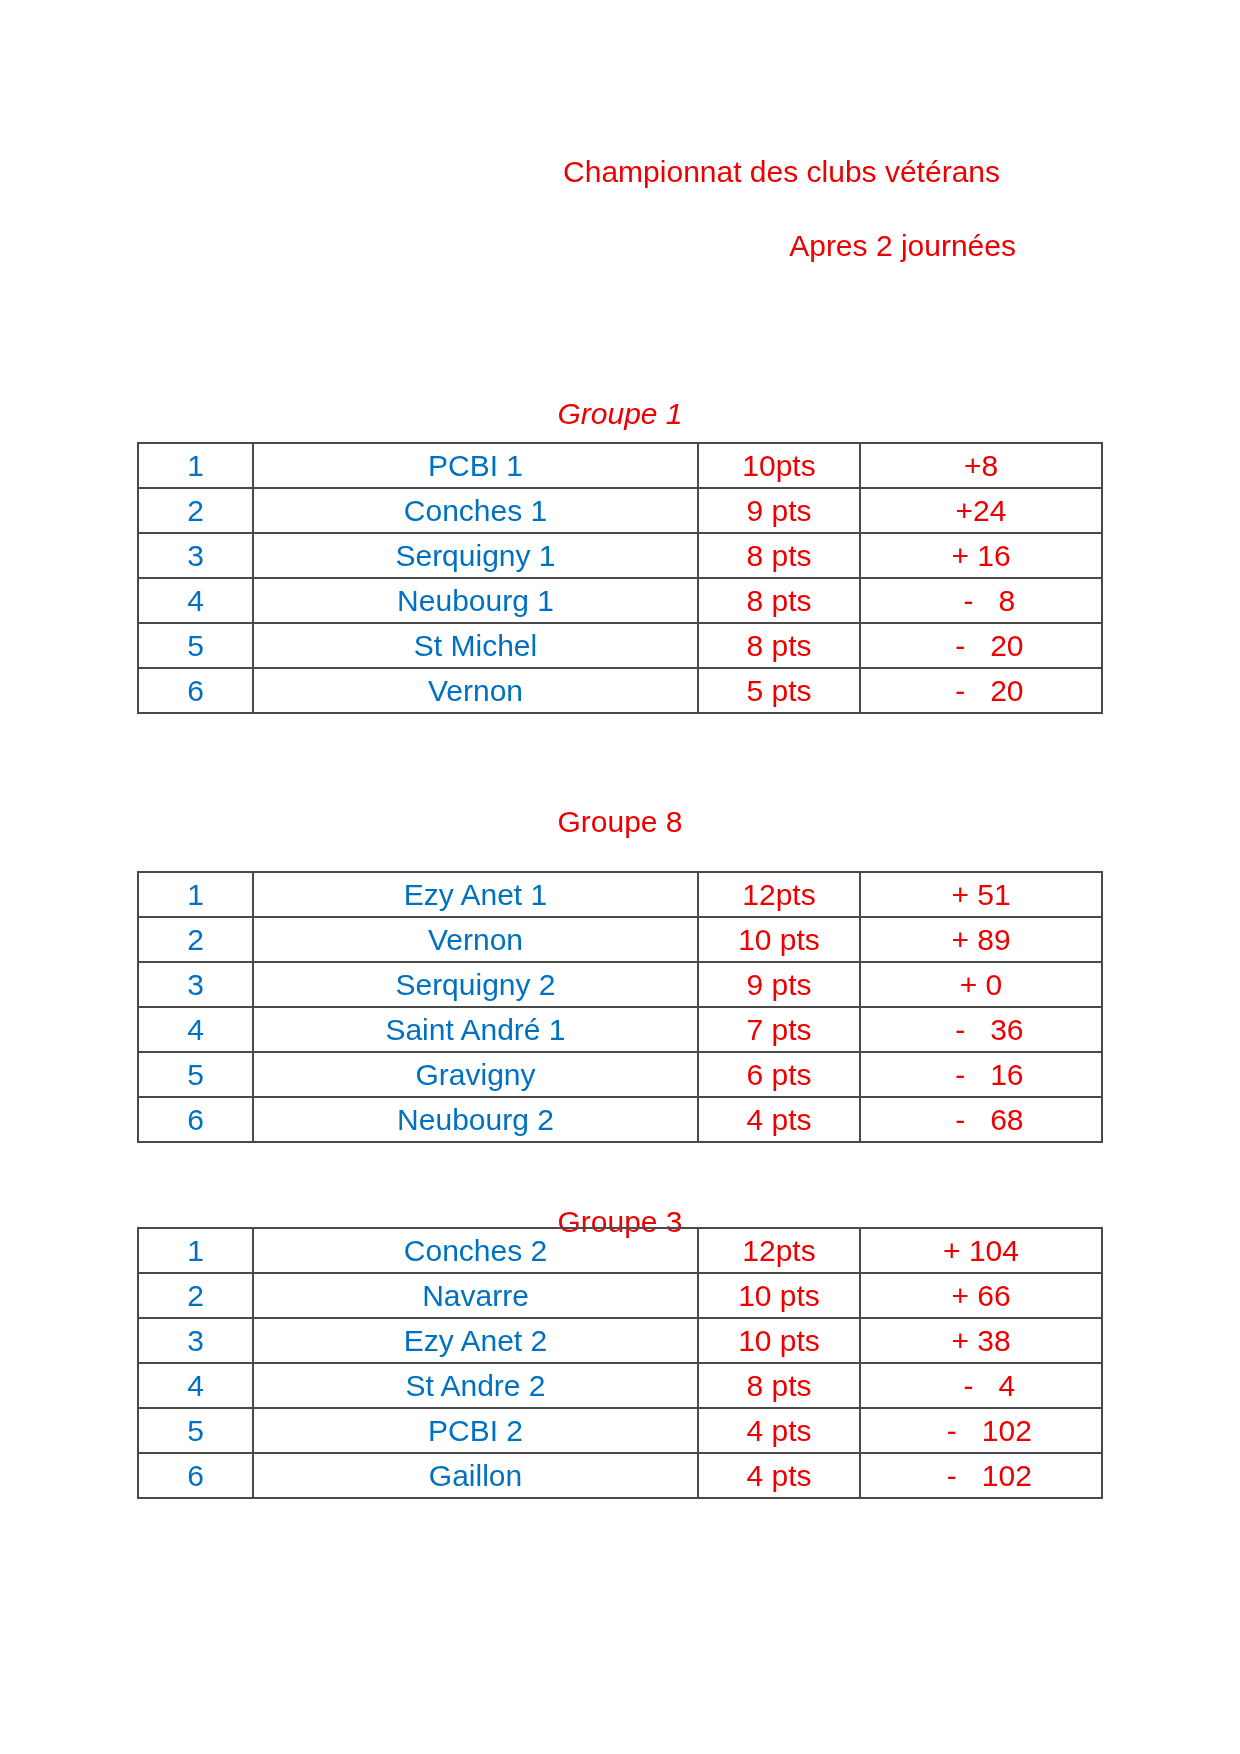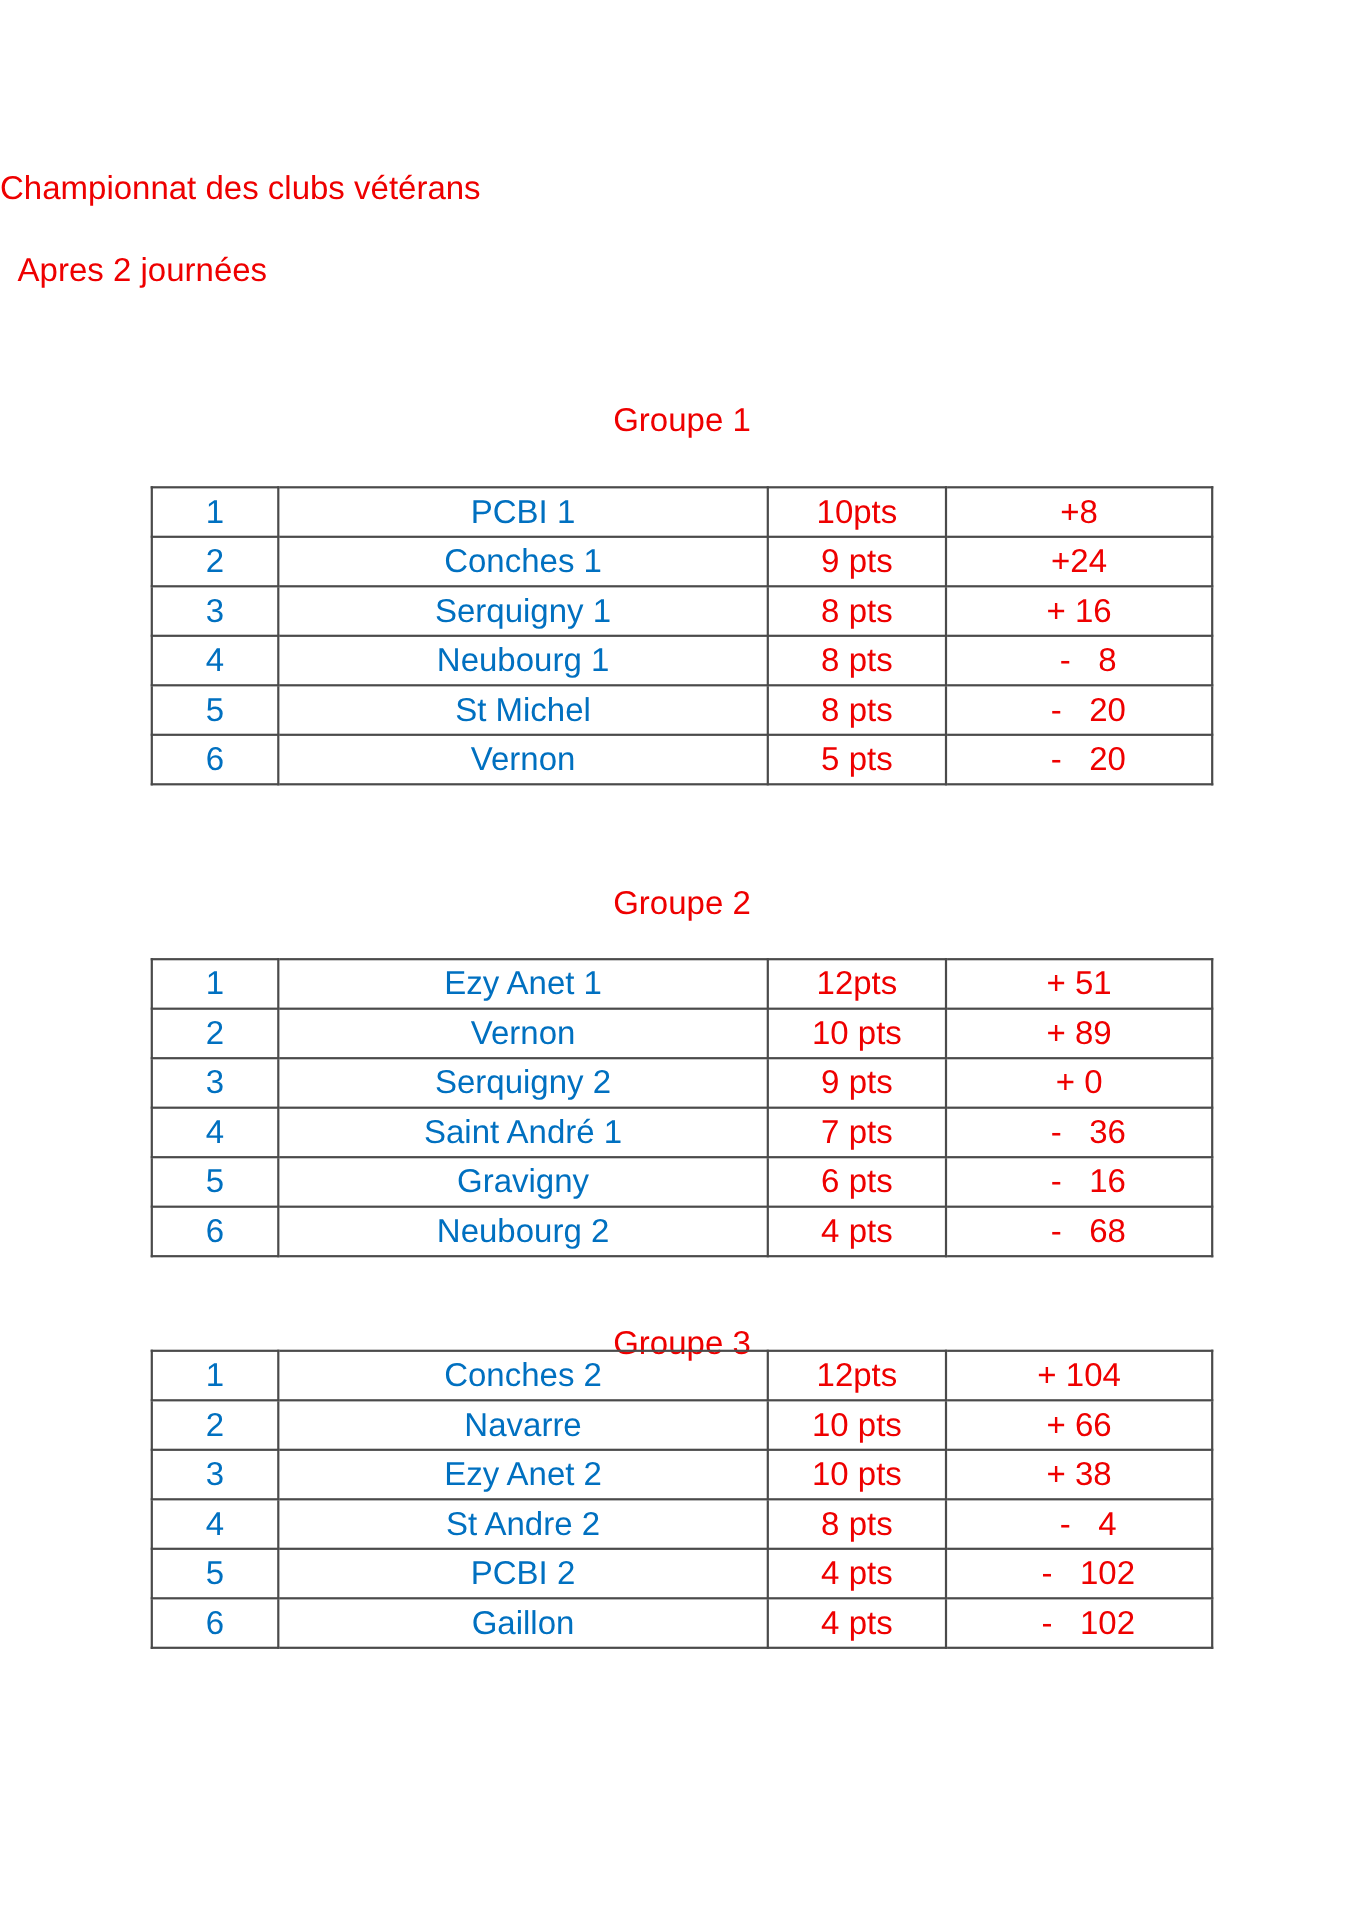--- a/index.html
+++ b/index.html
@@ -1,20 +1,20 @@
 <!DOCTYPE html>
 <html><head>
 <meta charset="utf-8">
 <style>
   html, body { margin: 0; padding: 0; background: #ffffff; }
   body { width: 1240px; height: 1754px; position: relative; overflow: hidden;
          font-family: "Liberation Sans", "DejaVu Sans", sans-serif; }
   .red { color: #ee0000; }
   .blue { color: #0070c0; }
-  .title { position: absolute; left: 0; width: 1000px; text-align: left;
+  .title { position: absolute; left: 0; width: 1000px; text-align: right;
            font-size: 30px; line-height: 36px; }
   #doc-title { top: 154px; }
   #doc-subtitle { top: 228px; margin-left: 16px; }
   .group-label { position: absolute; left: 0; width: 1240px; text-align: center;
                  font-size: 30px; line-height: 36px; }
   table.standings { position: absolute; left: 137px; width: 964px;
                     border-collapse: collapse; table-layout: fixed; }
   table.standings td { border: 2px solid #4a4a4a; height: 43px; padding: 0;
                        text-align: center; font-size: 30px; line-height: 43px;
                        white-space: pre; }
@@ -22,21 +22,21 @@
   col.c-team { width: 445px; }
   col.c-pts { width: 162px; }
   col.c-diff { width: 242px; }
 </style>
 </head>
 <body>
 
 <div id="doc-title" class="title red">Championnat des clubs vétérans</div>
 <div id="doc-subtitle" class="title red">Apres 2 journées</div>
 
-<div class="group-label red" style="top:365px;">Groupe 1</div>
+<div class="group-label red" style="top:396px;font-style:italic;">Groupe 1</div>
 <table class="standings" style="top:442px;">
   <colgroup>
       <col class="c-rank">
       <col class="c-team">
       <col class="c-pts">
       <col class="c-diff">
     </colgroup>
   <tbody>
     <tr>
       <td class="blue">1</td>
@@ -70,21 +70,21 @@
     </tr>
     <tr>
       <td class="blue">6</td>
       <td class="blue">Vernon</td>
       <td class="red">5 pts</td>
       <td class="red">  -   20</td>
     </tr>
   </tbody>
 </table>
 
-<div class="group-label red" style="top:804px;">Groupe 2</div>
+<div class="group-label red" style="top:804px;">Groupe 8</div>
 <table class="standings" style="top:871px;">
   <colgroup>
       <col class="c-rank">
       <col class="c-team">
       <col class="c-pts">
       <col class="c-diff">
     </colgroup>
   <tbody>
     <tr>
       <td class="blue">1</td>

